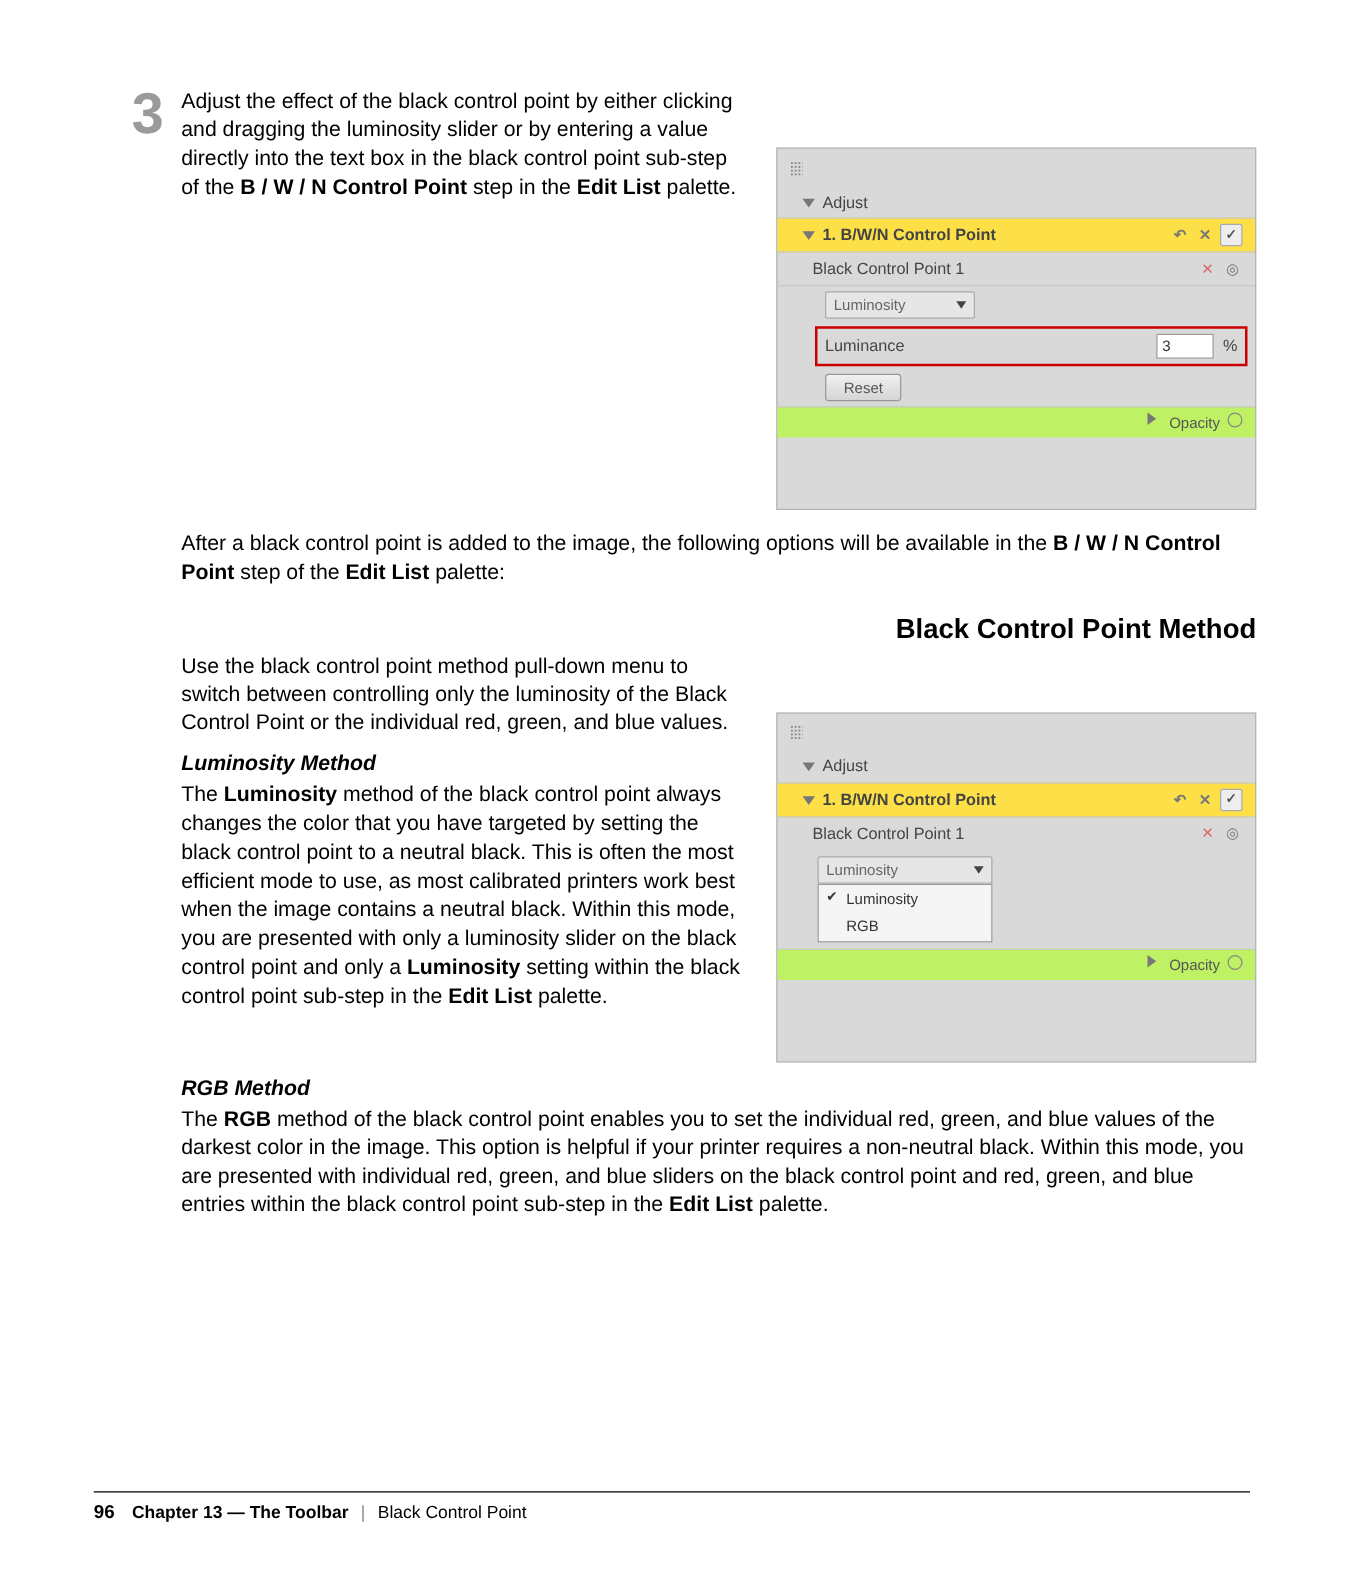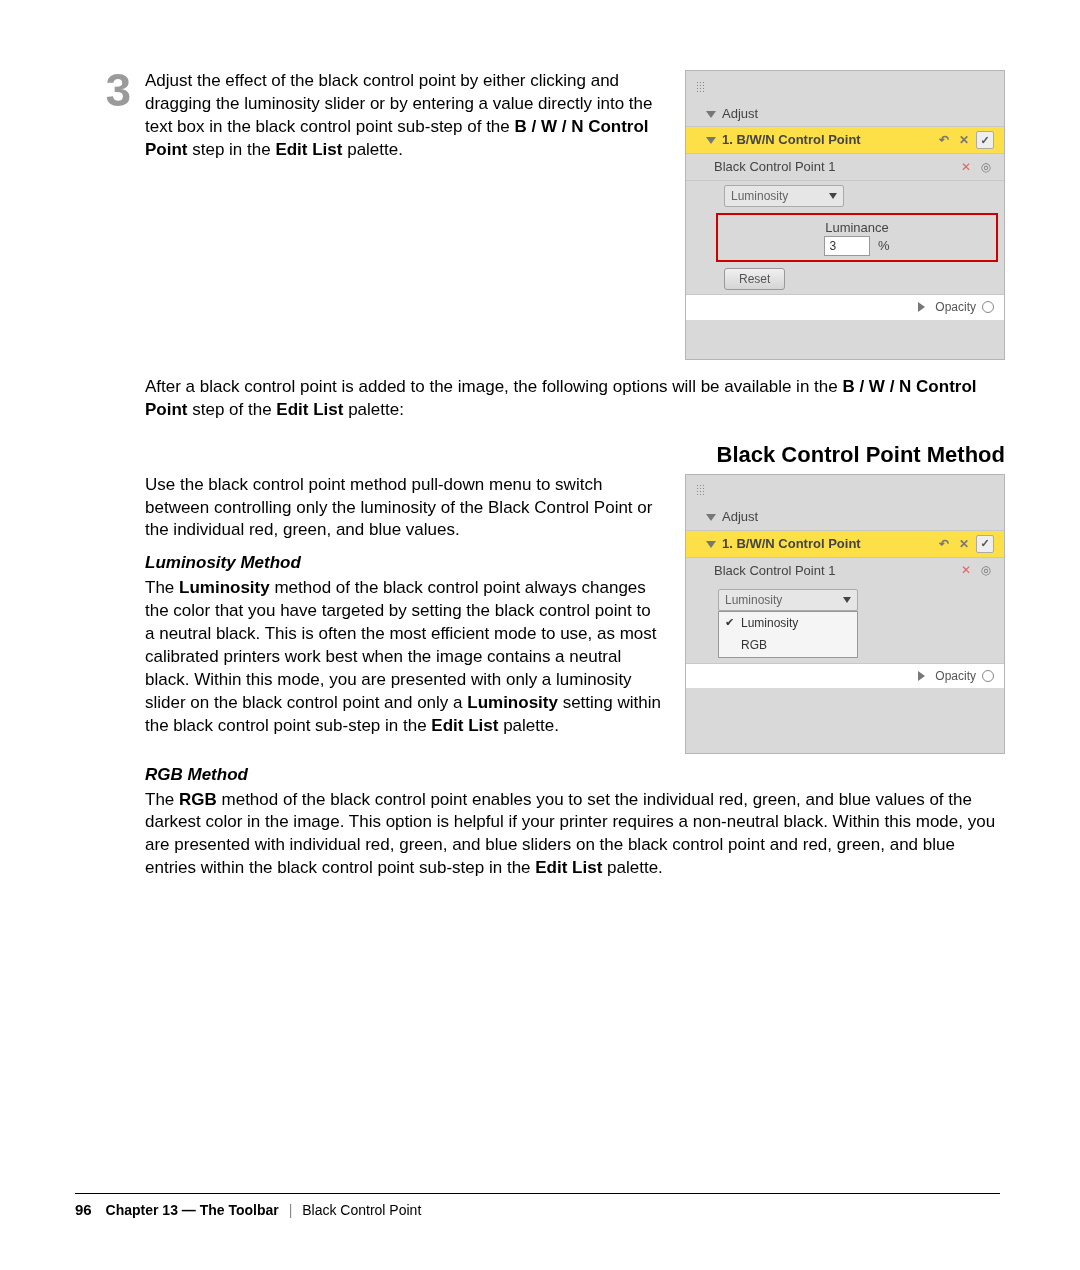--- a/index.html
+++ b/index.html
@@ -23,21 +23,22 @@
     line-height: 0.9;
     min-width: 36px;
     text-align: right;
     margin-left: -50px;
   }
   .panel {
     border: 1px solid #b5b5b5;
     background: #d9d9d9;
     font-size: 13px;
     color: #444;
-    width: 320px;
+    width: 384px;
+    margin-top: 48px;
   }
   .panel-inner { padding: 6px 0 6px 10px; }
   .drag-dots {
     width: 10px; height: 12px;
     background-image: radial-gradient(#888 1px, transparent 1px);
     background-size: 3px 3px;
     display: inline-block;
     vertical-align: middle;
   }
   .tri-right {
@@ -55,38 +56,38 @@
   .indent2 { padding-left: 38px; }
   .dropdown-ctrl {
     display:inline-flex;align-items:center;background:#e6e6e6;border:1px solid #aaa;height:22px;padding:0 6px;color:#666;font-size:12px;min-width:120px;justify-content:space-between;border-radius:2px;
   }
   .dd-arrow { width:0;height:0;border-left:4px solid transparent;border-right:4px solid transparent;border-top:6px solid #444;margin-left:6px; }
   .icon-btn {
     display:inline-flex;align-items:center;justify-content:center;width:18px;height:18px;border:1px solid #aaa;background:#eee;font-size:11px;color:#555;border-radius:2px;
   }
   .icon-flat { display:inline-flex;align-items:center;justify-content:center;width:16px;height:16px;font-size:12px;color:#777; }
   .icons-right { display:flex;gap:4px;align-items:center; }
-  .hl-red { border:2px solid #c00;padding:4px 6px;margin:2px 6px 2px 30px;display:flex;justify-content:space-between;align-items:center;flex-direction:column; }
+  .hl-red { border:2px solid #c00;padding:4px 6px;margin:2px 6px 2px 30px;display:flex;justify-content:space-between;align-items:center; }
   .num-input { width:46px;height:20px;border:1px solid #999;background:#fff;font-size:12px;padding:0 4px;color:#333;}
   .reset-btn { background:linear-gradient(#f0f0f0,#d5d5d5);border:1px solid #999;border-radius:3px;padding:2px 14px;font-size:12px;color:#555;margin:4px 0 4px 38px;display:inline-block;}
   .section-heading { font-size:22px;font-weight:700;margin-top:18px;margin-bottom:4px;text-align:right; }
   .sub-heading { font-size:17px;font-weight:700;font-style:italic;margin-top:10px;margin-bottom:2px; }
   .para { margin-bottom:0; }
   strong { font-weight:700; }
   .flex-block { display:flex;gap:24px;align-items:flex-start; }
   .footer {
     position:absolute;left:75px;right:80px;bottom:50px;border-top:1px solid #000;padding-top:6px;font-size:14px;
   }
   .footer .pg { font-weight:700;font-size:15px;margin-right:10px;}
   .footer .sep { color:#888;margin:0 6px;}
   .dropdown-open { position:relative;margin:6px 0 4px 32px; }
   .dd-list { position:absolute;left:0;top:22px;background:#f5f5f5;border:1px solid #999;width:140px;z-index:5;font-size:12px; }
   .dd-item { padding:3px 8px 3px 22px;position:relative;color:#333; }
   .dd-check::before { content:"✔";position:absolute;left:6px;font-size:11px; }
-  .opacity-row { display:flex;justify-content:flex-end;align-items:center;gap:6px;padding:4px 10px;border-top:1px solid #c8c8c8;background:#ffffff;font-size:12px;color:#555; }
+  .opacity-row { display:flex;justify-content:flex-end;align-items:flex-start;gap:6px;padding:4px 10px;border-top:1px solid #c8c8c8;background:#bef264;font-size:12px;color:#555; }
   .radio-empty { width:12px;height:12px;border:1px solid #888;border-radius:50%;display:inline-block; }
 </style>
 </head>
 <body>
 
 <div class="content-left flex-block" style="align-items:flex-start;">
   <div style="flex:1;">
     <div class="step-row">
       <div class="step-num">3</div>
       <p class="para">

